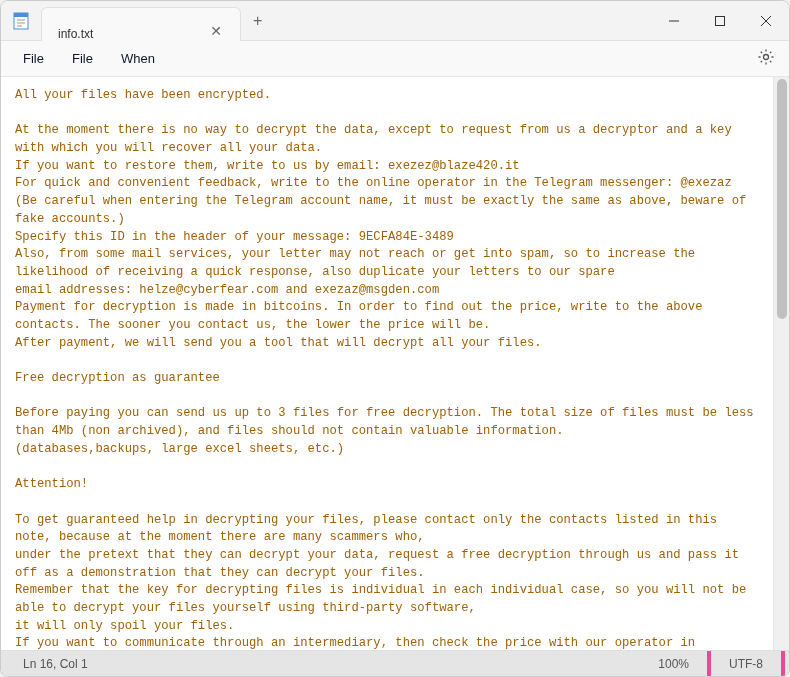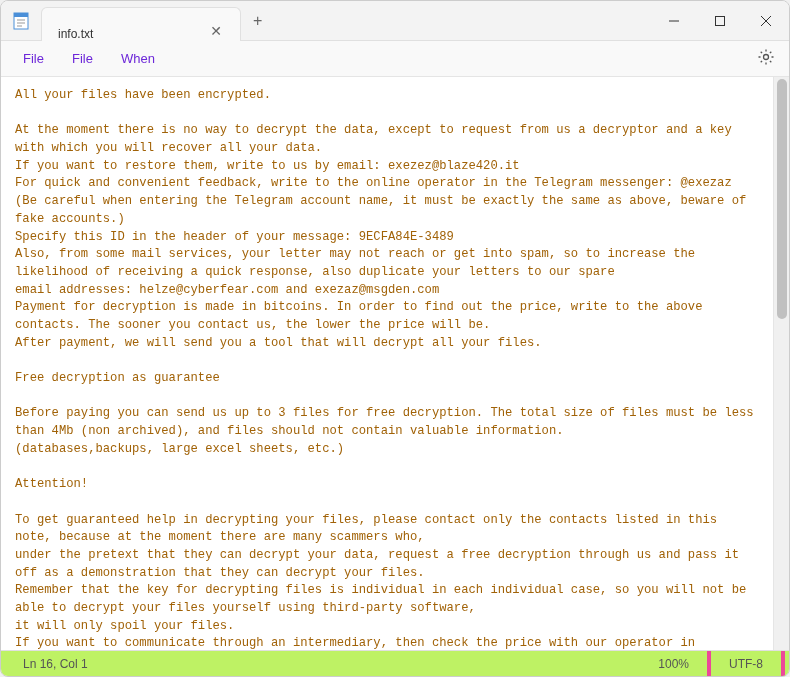--- a/index.html
+++ b/index.html
@@ -80,21 +80,21 @@
       height: 36px;
       display: flex;
       align-items: center;
       padding: 0 8px;
       border-bottom: 1px solid #e5e5e5;
       background: #f9f9f9;
     }
     .menu-item {
       padding: 6px 14px;
       font-size: 13px;
-      color: #6d28d9;
+      color: #0f172a;
       cursor: pointer;
       border-radius: 4px;
     }
     .settings-btn {
       padding: 6px;
       cursor: pointer;
       color: #555;
     }
     .content-wrap {
       flex: 1;
@@ -122,21 +122,21 @@
       position: absolute;
       top: 2px;
       left: 3px;
       width: 10px;
       height: 240px;
       background: #c0c0c0;
       border-radius: 5px;
     }
     .statusbar {
       height: 26px;
-      background: #bef264;
+      background: #e5e5e5;
       border-top: 1px solid #e0e0e0;
       display: flex;
       align-items: center;
       font-size: 12px;
       color: #555;
       padding: 0 4px;
     }
     .status-segment {
       padding: 0 18px;
       border-right: 4px solid #ec4899;

